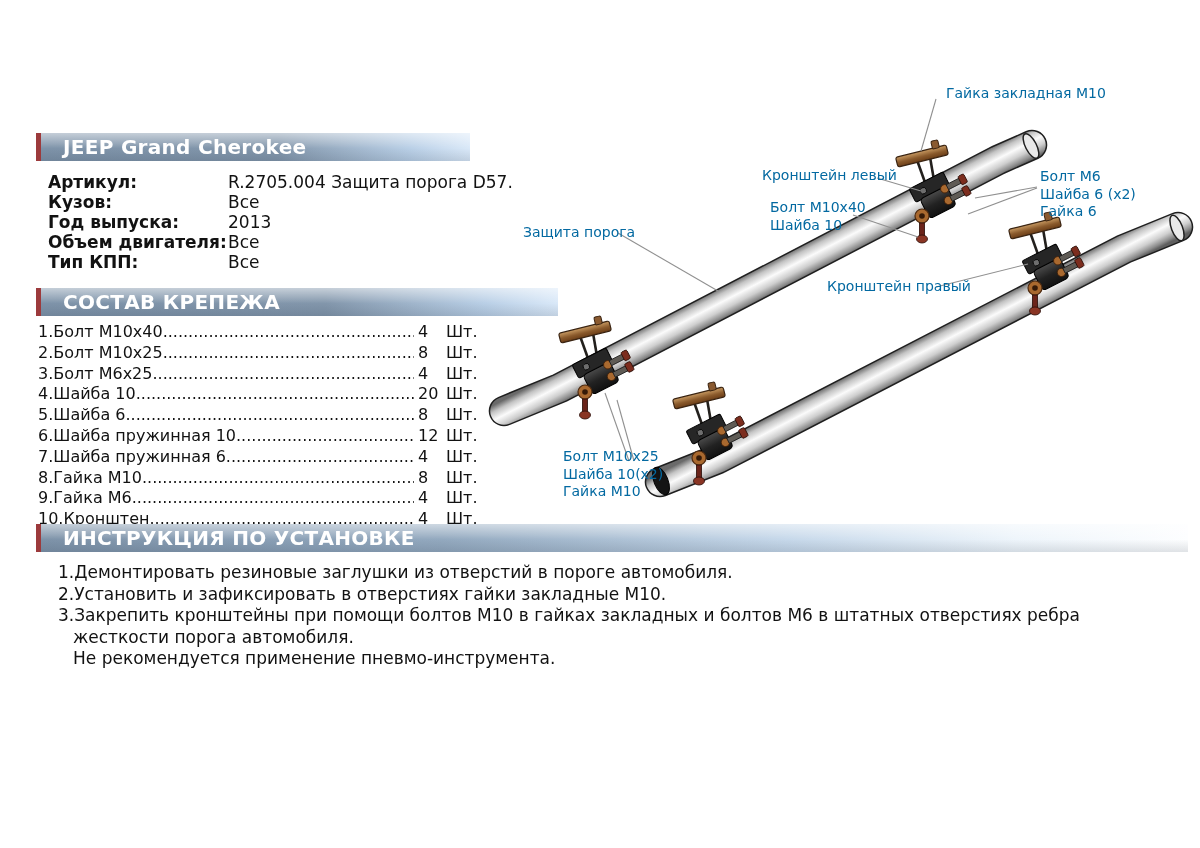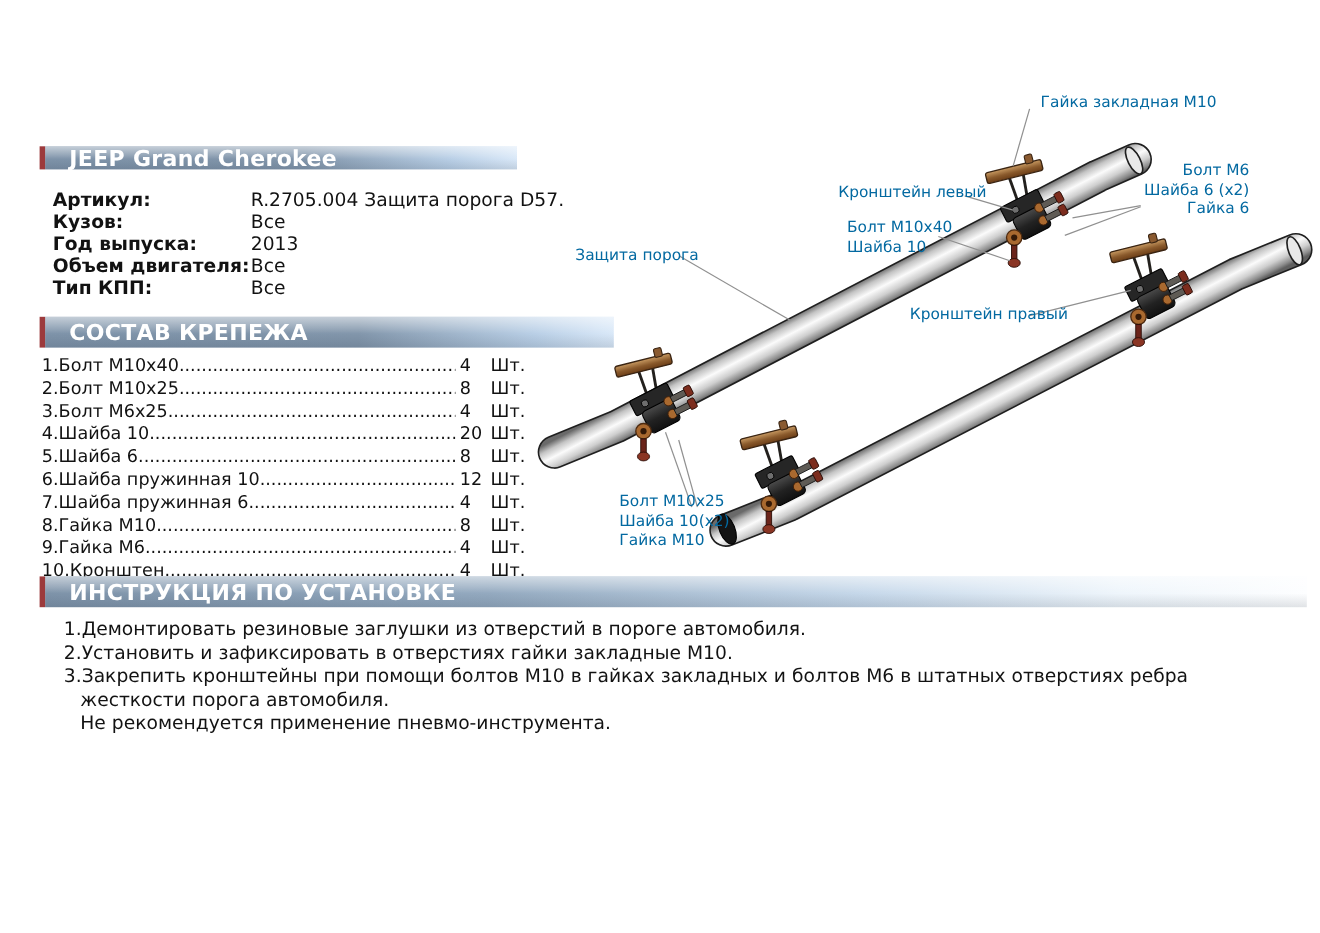--- a/index.html
+++ b/index.html
@@ -9,21 +9,21 @@
   
   .bar{position:absolute;left:36px;display:flex;align-items:center;
        border-left:5px solid #9c3a3c;padding-left:22px;box-sizing:border-box;}
   .bar .t{color:#ffffff;font-weight:bold;font-size:20px;letter-spacing:.3px;white-space:nowrap;}
   .bar-short{background:
       linear-gradient(180deg, rgba(255,255,255,.55) 0%, rgba(255,255,255,.18) 38%, rgba(255,255,255,0) 55%, rgba(15,30,48,.12) 100%),
       linear-gradient(90deg,#7e93a9 0%,#8296ab 55%,#b9cfe6 86%,#d9e8f8 100%);}
   .bar-wide{background:
       linear-gradient(180deg, rgba(255,255,255,.55) 0%, rgba(255,255,255,.18) 38%, rgba(255,255,255,0) 55%, rgba(15,30,48,.12) 100%),
       linear-gradient(90deg,#7e93a9 0%,#93a9bf 35%,#c6d8ea 65%,#eef5fb 85%,#fdfeff 100%);}
-  #bar-title{top:133px;width:434px;height:21px;}
+  #bar-title{top:133px;width:434px;height:28px;}
   #bar-parts{top:288px;width:522px;height:28px;}
   #bar-instr{top:524px;width:1152px;height:28px;}
 
   
   .info{position:absolute;left:48px;top:172px;font-size:17px;line-height:20px;}
   .info .row{display:flex;}
   .info .lbl{font-weight:bold;width:180px;white-space:nowrap;}
   .info .val{white-space:nowrap;}
 
   
@@ -238,21 +238,21 @@
     <div>2.Установить и зафиксировать в отверстиях гайки закладные М10.</div>
     <div>3.Закрепить кронштейны при помощи болтов М10 в гайках закладных и болтов М6 в штатных отверстиях ребра</div>
     <div class="cont">жесткости порога автомобиля.</div>
     <div class="cont">Не рекомендуется применение пневмо-инструмента.</div>
   </div>
 
   <div class="dlabel" style="left:946px;top:85px;">Гайка закладная М10</div>
 
   <div class="dlabel" style="left:762px;top:167px;">Кронштейн левый</div>
 
-  <div class="dlabel" style="left:1040px;top:147px;text-align:right;">
+  <div class="dlabel" style="left:1040px;top:168px;">
     <div>Болт М6</div>
     <div>Шайба 6 (х2)</div>
     <div>Гайка 6</div>
   </div>
 
   <div class="dlabel" style="left:770px;top:199px;">
     <div>Болт М10х40</div>
     <div>Шайба 10</div>
   </div>
 

